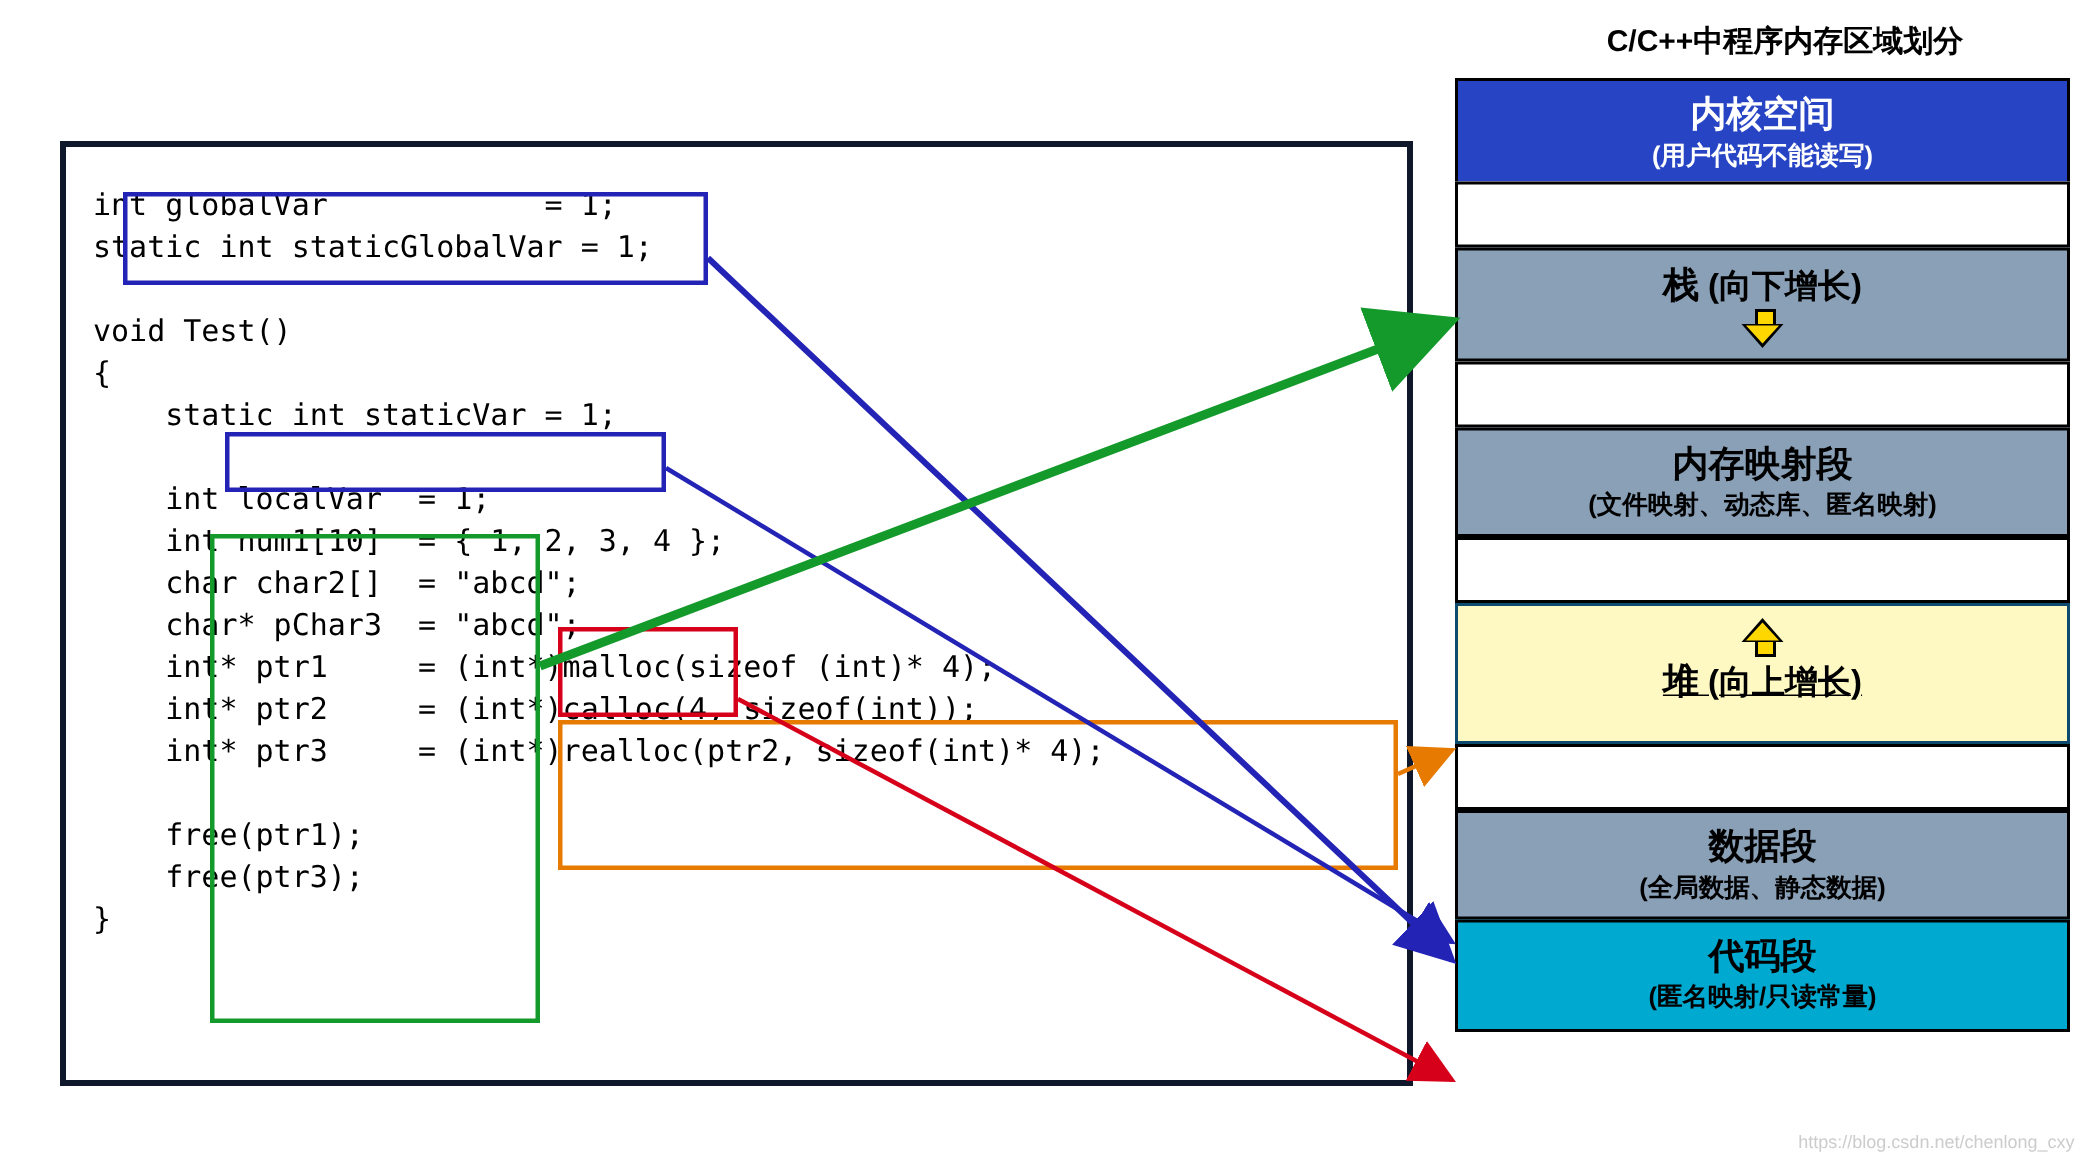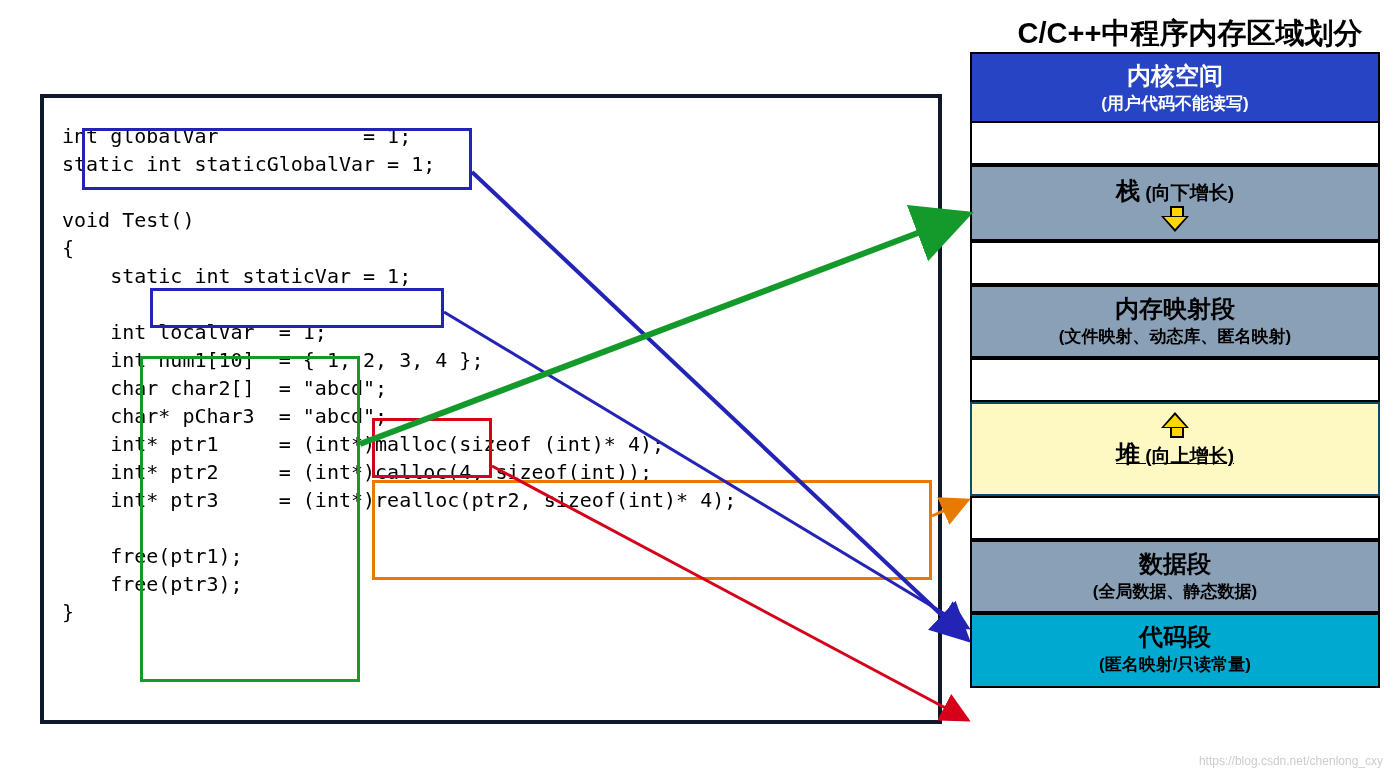--- a/index.html
+++ b/index.html
@@ -9,28 +9,28 @@
   .code-panel { position: absolute; left: 40px; top: 94px; width: 902px; height: 630px; border: 4px solid #0f172a; background: #fff; }
   .code-panel-inner { position: absolute; left: 14px; top: 20px; right: 14px; bottom: 20px; background: #fff; }
   .code-pre { font-family: Consolas, monospace; font-size: 20px; line-height: 28px; white-space: pre; color: #000; padding: 4px 10px 4px 4px; }
 
   .box-blue-1 { position: absolute; border: 3px solid #2323b5; }
   .box-blue-2 { position: absolute; border: 3px solid #2323b5; }
   .box-green { position: absolute; border: 3px solid #139a2a; }
   .box-red { position: absolute; border: 3px solid #d6001a; }
   .box-orange { position: absolute; border: 3px solid #e77a00; }
 
-  .mem-title { position: absolute; left: 1010px; top: 14px; width: 360px; text-align: center; font-family: sans-serif; font-weight: bold; font-size: 29px; color: #000; }
+  .mem-title { position: absolute; left: 1010px; top: 14px; width: 360px; text-align: center; font-family: sans-serif; font-weight: bold; font-size: 20px; color: #000; }
   .mem-col { position: absolute; left: 970px; top: 52px; width: 410px; }
 
   .mem-block { width: 100%; text-align: center; color: #000; font-family: sans-serif; padding: 6px 9px; position: relative; }
   .mem-head { font-weight: bold; font-size: 24px; }
   .mem-sub { font-size: 17px; font-weight: bold; }
   .mem-head-inline { font-weight: bold; font-size: 24px; }
-  .mem-sub-inline { font-size: 19px; font-weight: bold; }
+  .mem-sub-inline { font-size: 22px; font-weight: bold; }
 
   .kernel { background: #2644c4; color: #fff !important; border: 2px solid #000; border-bottom: none; }
   .kernel .mem-head, .kernel .mem-sub { color: #fff; }
   .gap { background: #fff; border: 2px solid #000; height: 44px; border-top: 2px solid #000; border-bottom: 2px solid #000; }
   .stack { background: #89a0b7; border: 2px solid #000; height: 76px; line-height: 1.3; padding-top: 8px; }
   .mmseg { background: #89a0b7; border: 2px solid #000; padding-top: 6px; padding-bottom: 8px; }
   .heap { background: #fef9c3; border: 2px solid #0c4a6e; height: 94px; padding-top: 6px; text-decoration: underline; }
   .data-seg { background: #89a0b7; border: 2px solid #000; padding-top: 6px; padding-bottom: 8px; }
   .code-seg { background: #00a9d0; border: 2px solid #000; padding-top: 6px; padding-bottom: 10px; text-align: center; }
 

